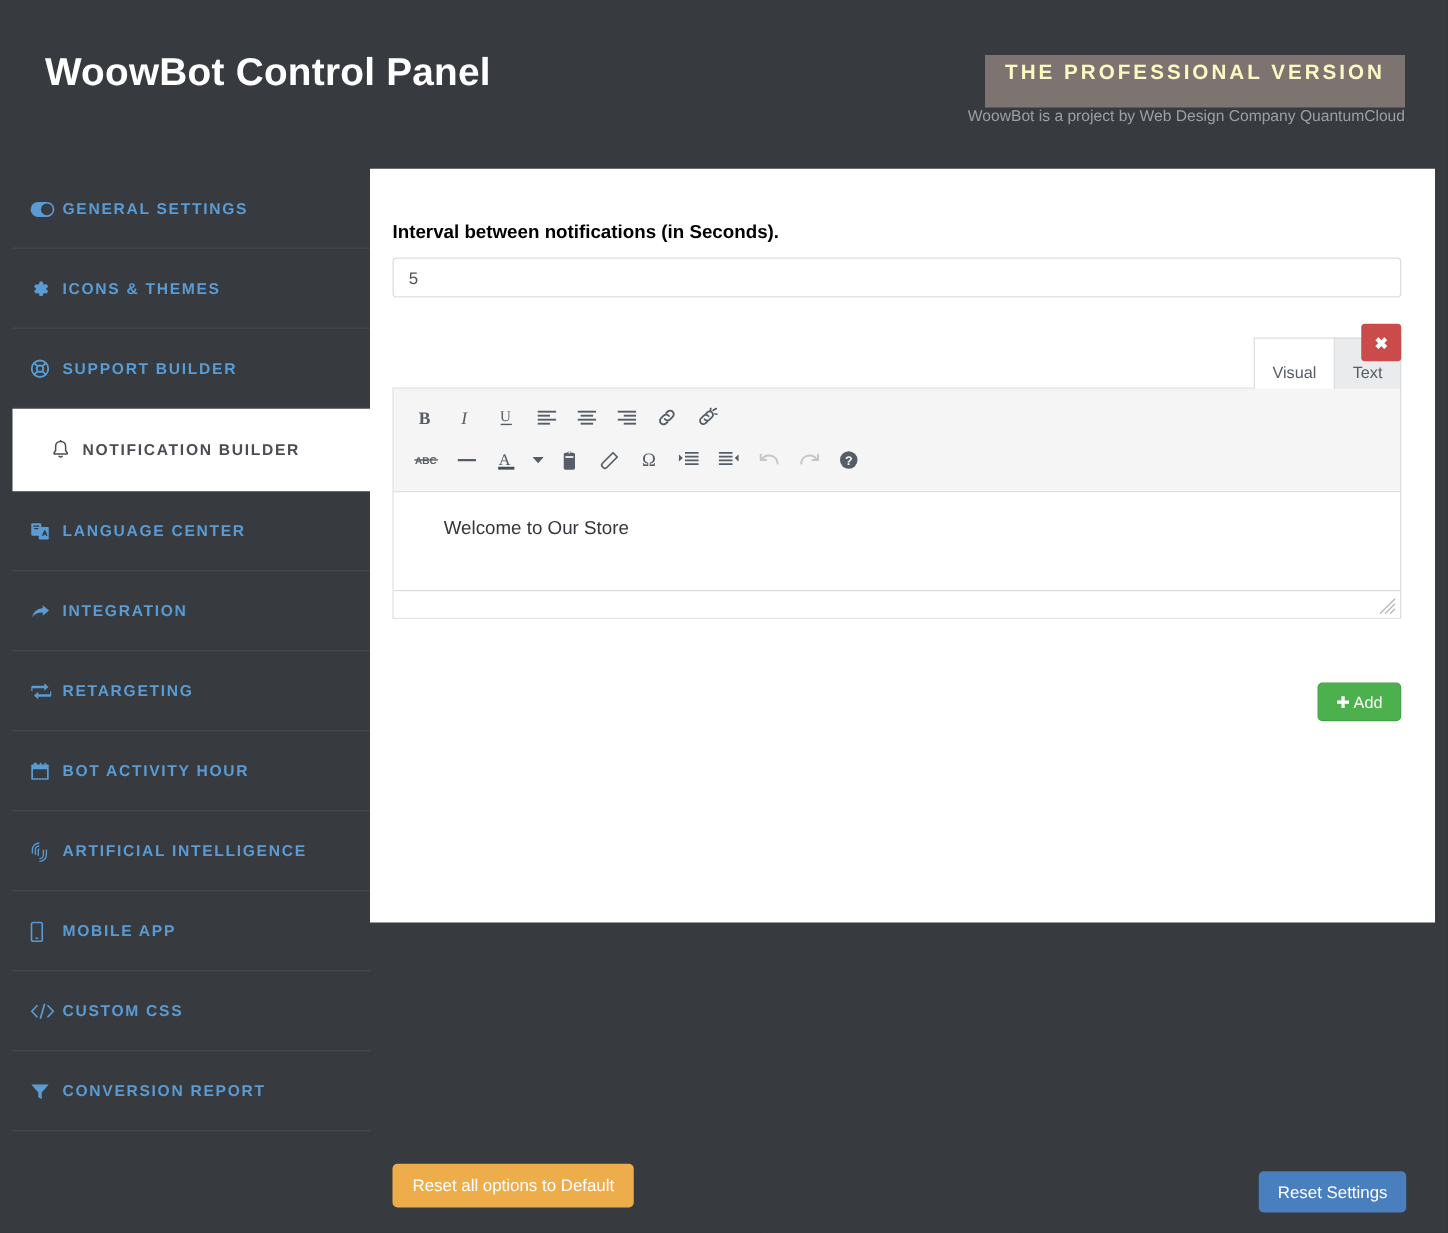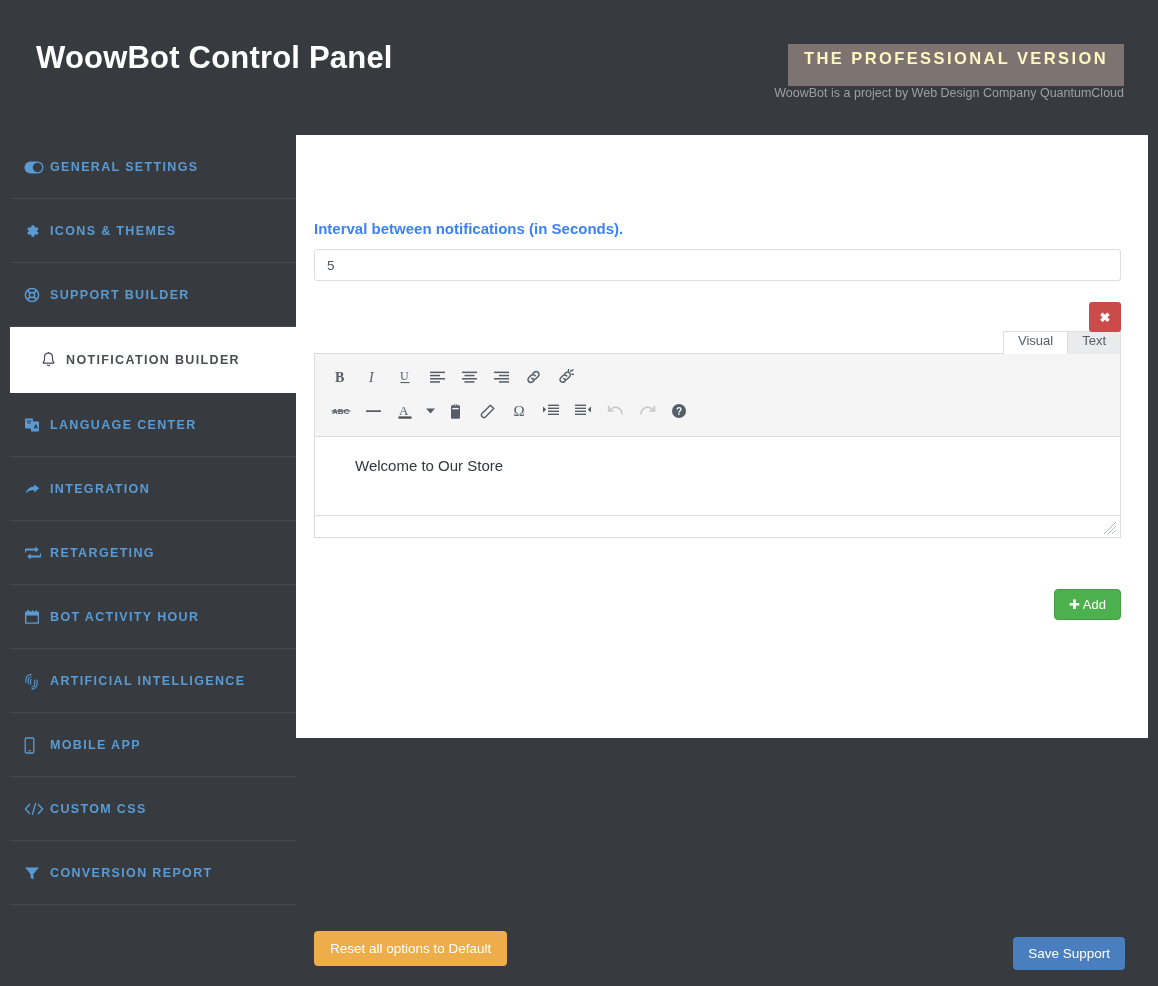--- a/index.html
+++ b/index.html
@@ -116,23 +116,22 @@
     top: 135px;
     width: 852px;
     height: 603px;
     background: #ffffff;
   }
   .panel-inner { padding: 42px 27px 0 18px; }
 
   .field-label {
     font-size: 15px;
     font-weight: bold;
-    color: #3b82f6;
+    color: #000000;
     margin-bottom: 12px;
-    margin-top: 43px;
   }
   .text-input {
     display: block;
     width: 100%;
     height: 32px;
     border: 1px solid #dddddd;
     border-radius: 3px;
     padding: 0 12px;
     font-size: 13.5px;
     font-family: "Liberation Sans", sans-serif;
@@ -147,21 +146,21 @@
   .editor-tabs {
     display: flex;
     justify-content: flex-end;
     align-items: flex-end;
     height: 30px;
     position: relative;
   }
   .etab {
     font-size: 13px;
     color: #555d66;
-    padding: 2px 14px 7px 14px;
+    padding: 20px 14px 7px 14px;
     border: 1px solid #dddddd;
     border-bottom: none;
     background: #e9ebed;
     margin-left: -1px;
     cursor: pointer;
     line-height: 1;
     position: relative;
     z-index: 1;
   }
   .etab.active {
@@ -615,16 +614,16 @@
             <span>Add</span>
           </button>
         </div>
 
       </div>
     </div>
   </div>
 
   <div class="footer">
     <button class="btn-reset">Reset all options to Default</button>
-    <button class="btn-save">Save Support</button>
+    <button class="btn-save">Reset Settings</button>
   </div>
 
 </div>
 
 </body></html>

